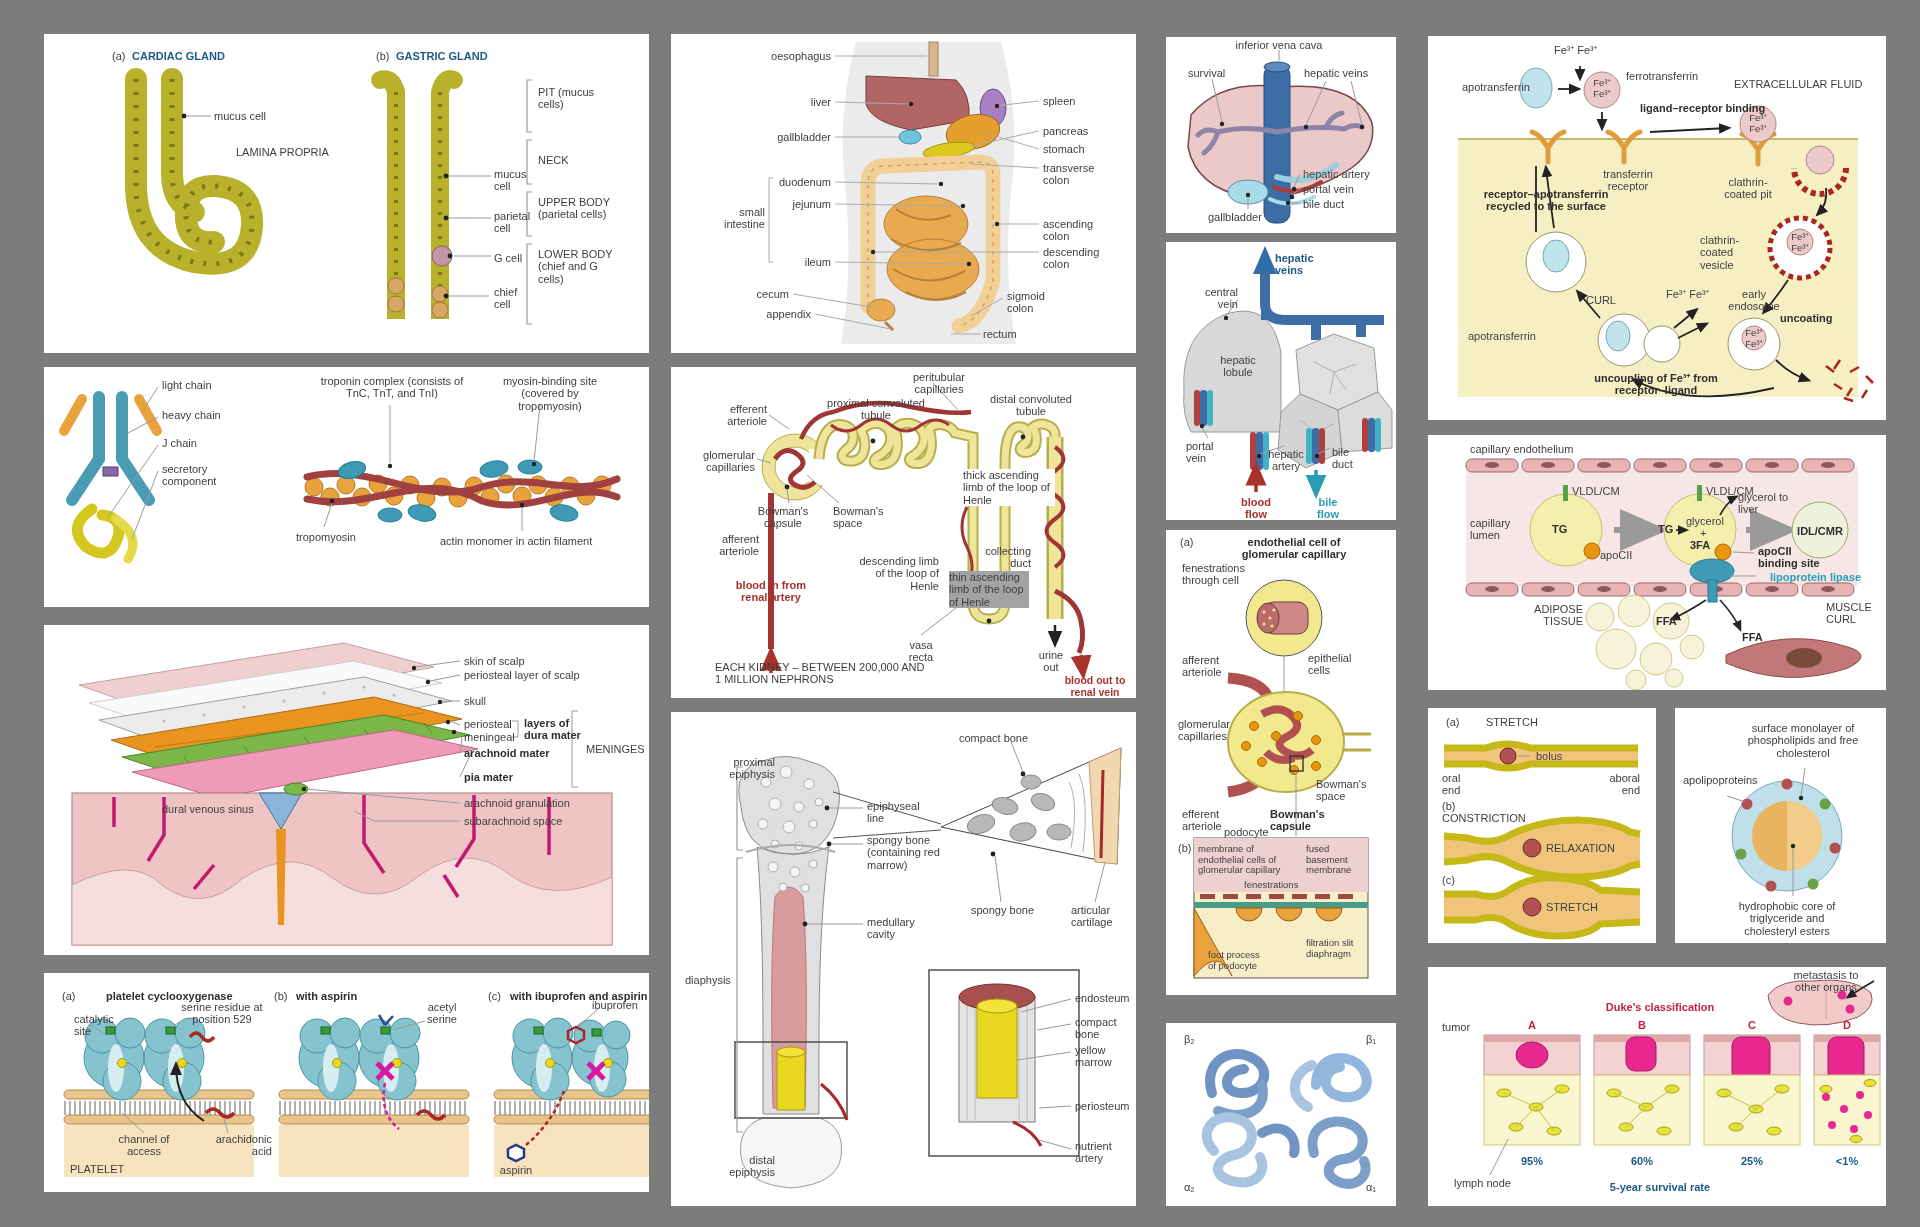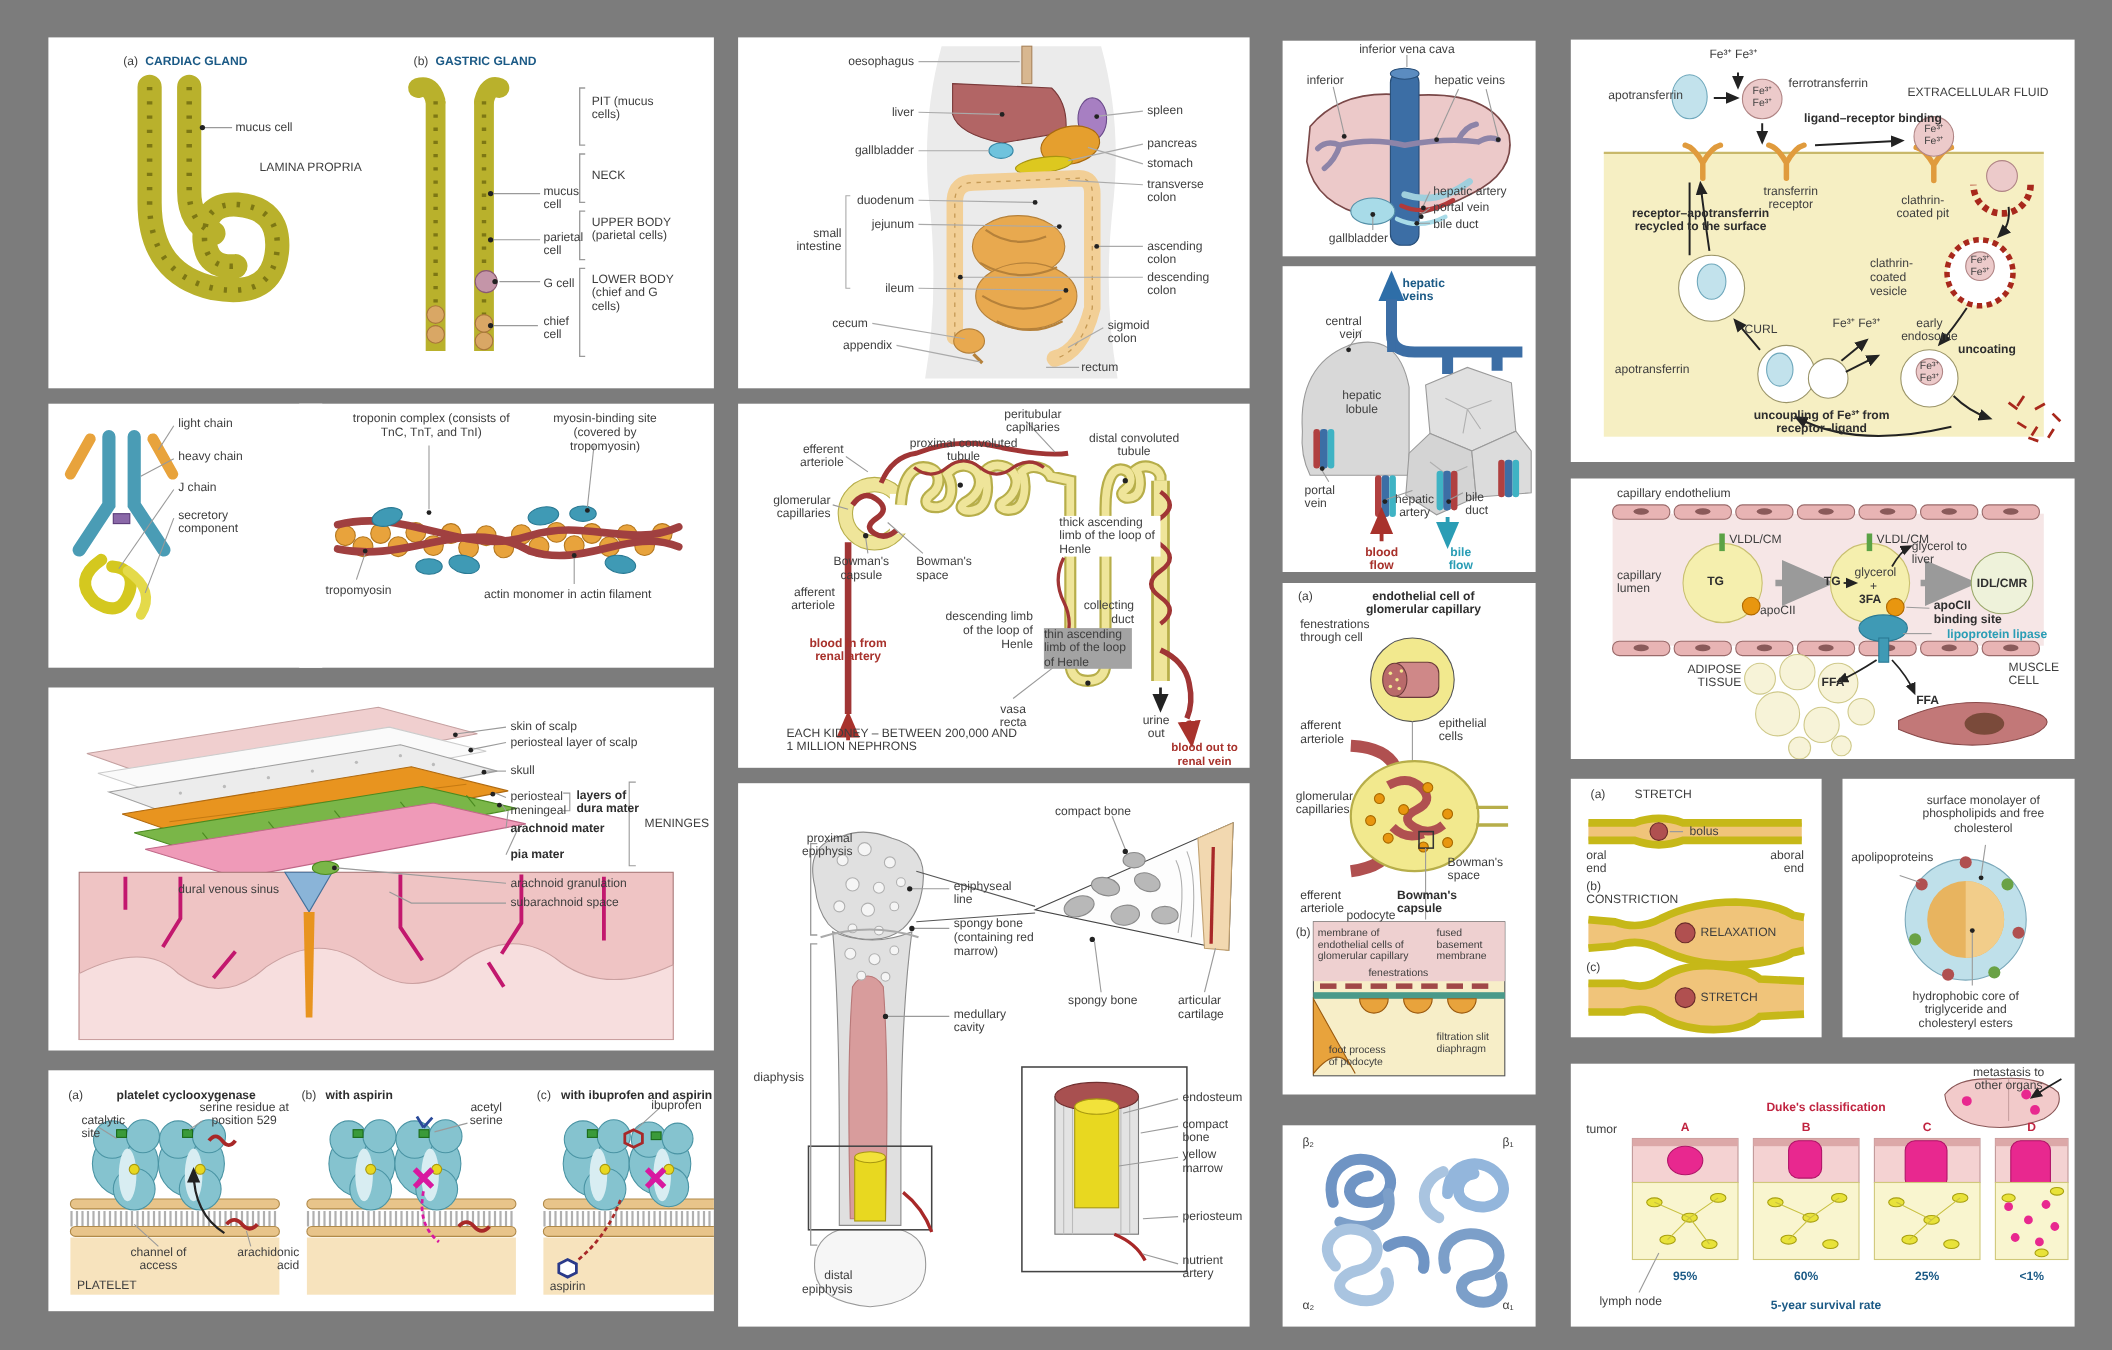--- a/index.html
+++ b/index.html
@@ -197,21 +197,21 @@
           <circle cx="56" cy="87" r="2.2"></circle>
           <circle cx="140" cy="90" r="2.2"></circle>
           <circle cx="196" cy="90" r="2.2"></circle>
           <circle cx="128" cy="152" r="2.2"></circle>
           <circle cx="126" cy="160" r="2.2"></circle>
           <circle cx="122" cy="166" r="2.2"></circle>
           <circle cx="82" cy="158" r="2.2"></circle>
         </g>
 </svg>
 <span class="l c" style="left:113px;top:2px">inferior vena cava</span>
-<span class="l" style="left:22px;top:30px">inferior</span>
+<span class="l" style="left:22px;top:30px">survival</span>
 <span class="l" style="left:138px;top:30px">hepatic veins</span>
 <span class="l" style="left:137px;top:131px">hepatic artery</span>
 <span class="l" style="left:137px;top:146px">portal vein</span>
 <span class="l" style="left:137px;top:161px">bile duct</span>
 <span class="l" style="left:42px;top:174px">gallbladder</span>
 </div>
 
 <div class="p" style="left:1166px;top:242px;width:230px;height:278px">
 <svg class="art" width="230" height="278">
 <line x1="99" y1="30" x2="99" y2="12" stroke="#2e6ea8" stroke-width="4" marker-end="url(#ahb)"></line>
@@ -647,21 +647,21 @@
 <span class="l" style="left:258px;top:80px">glycerol</span>
 <span class="l" style="left:272px;top:92px">+</span>
 <span class="l bd" style="left:262px;top:104px">3FA</span>
 <span class="l w" style="left:310px;top:56px;width:54px">glycerol to liver</span>
 <span class="l bd c" style="left:392px;top:90px">IDL/CMR</span>
 <span class="l bd w" style="left:330px;top:110px;width:64px">apoCII binding site</span>
 <span class="l cy" style="left:330px;top:136px">lipoprotein lipase</span>
 <span class="l r w" style="left:155px;top:168px;width:60px;text-align:right">ADIPOSE TISSUE</span>
 <span class="l bd" style="left:228px;top:180px">FFA</span>
 <span class="l bd" style="left:314px;top:196px">FFA</span>
-<span class="l w" style="left:398px;top:166px;width:52px">MUSCLE CELL</span>
+<span class="l w" style="left:398px;top:166px;width:52px">MUSCLE CURL</span>
 </div>
 
 <div class="p" style="left:1428px;top:708px;width:228px;height:235px">
 <svg class="art" width="228" height="235">
 <g>
 <path d="M16,40 L58,40 Q80,32 102,40 L210,40 L210,56 L102,56 Q80,64 58,56 L16,56 Z" fill="#f0c47a"></path>
 <path d="M16,40 L58,40 Q80,32 102,40 L210,40" fill="none" stroke="#c6b818" stroke-width="7"></path>
 <path d="M16,56 L58,56 Q80,64 102,56 L210,56" fill="none" stroke="#c6b818" stroke-width="7"></path>
 <circle cx="80" cy="48" r="8" fill="#b05050" stroke="#6a2a2a"></circle>
 <line x1="90" y1="48" x2="102" y2="48" stroke="#9a9a9a"></line>

